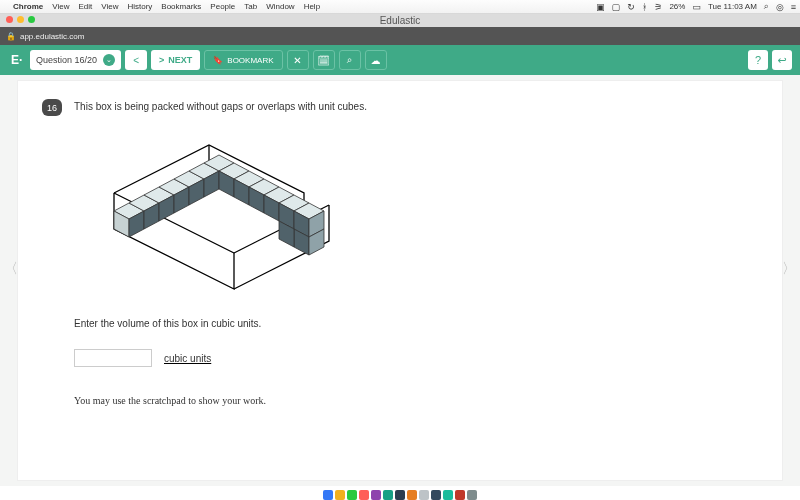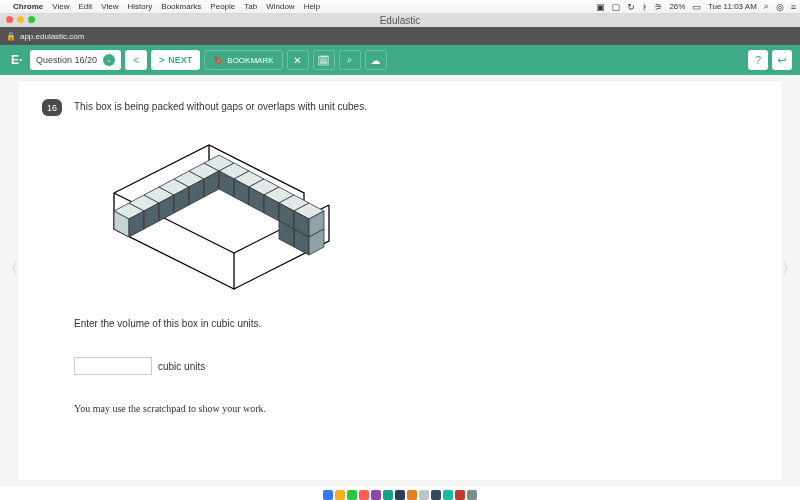--- a/index.html
+++ b/index.html
@@ -37,21 +37,21 @@
 
   
   .page-wrap{ position:absolute; top:75px; left:0; right:0; bottom:14px; background:#f4f5f4; padding:6px 18px; }
   .card{ background:#fff; height:100%; padding:18px 24px 10px 24px; position:relative; box-shadow:0 0 0 1px #eee; overflow:hidden;}
   .qrow{ display:flex; align-items:flex-start; gap:12px; }
   .qnum{ width:20px; height:17px; background:#4a4a4a; color:#fff; font-size:9px; display:flex; align-items:center; justify-content:center; border-radius:6px; }
   .qtext{ font-size:10px; color:#333; line-height:1.5; }
   .body-area{ margin-left:32px; margin-top:6px; }
   .diagram{ margin:10px 0 10px 10px; }
   .prompt2{ font-size:10px; color:#333; margin-top:18px; }
-  .answer-row{ margin-top:28px; display:flex; align-items:center; gap:6px; }
+  .answer-row{ margin-top:20px; display:flex; align-items:center; gap:12px;text-decoration:underline; }
   .answer-row input{ width:78px; height:18px; border:1px solid #ccc; font-size:10px; padding:0 3px; }
   .answer-row .unit{ font-size:10px; color:#333;}
   .hint{ font-size:10px; color:#333; margin-top:28px;font-family:Liberation Serif, serif; }
 
   
   .navarrow{ position:absolute; top:260px; font-size:14px; color:#bbb; cursor:pointer; }
   .navarrow.left{ left:4px; } .navarrow.right{ right:4px; }
 
   
   .dock{ position:absolute; bottom:0; left:0; right:0; height:12px; display:flex; justify-content:center; align-items:flex-end; gap:2px;}

